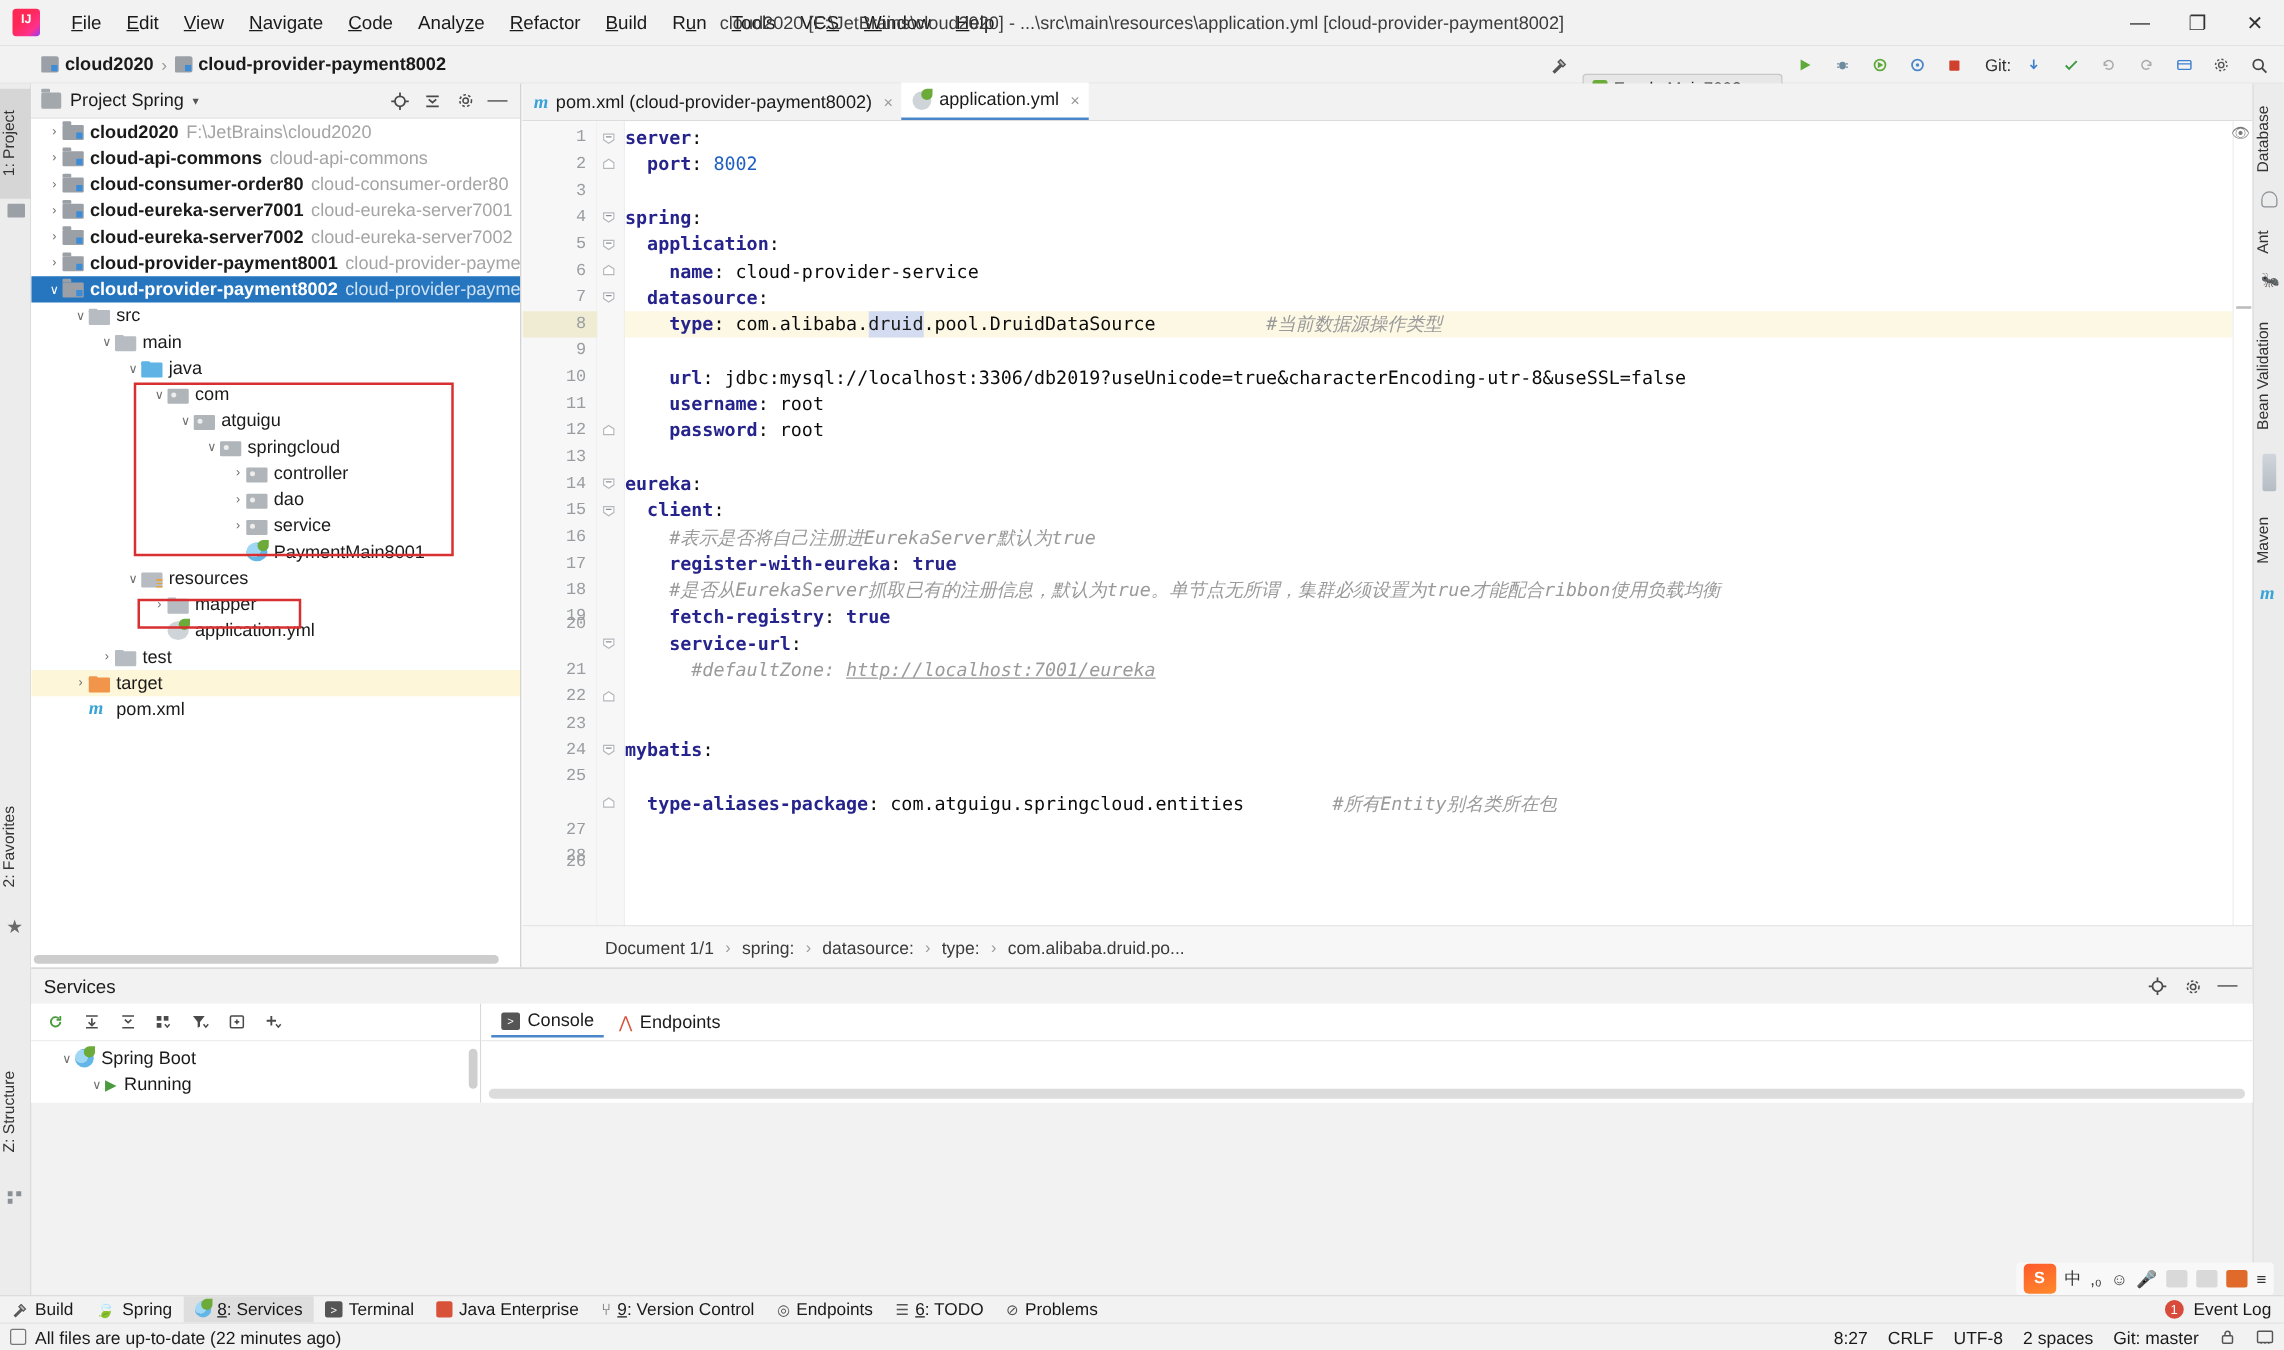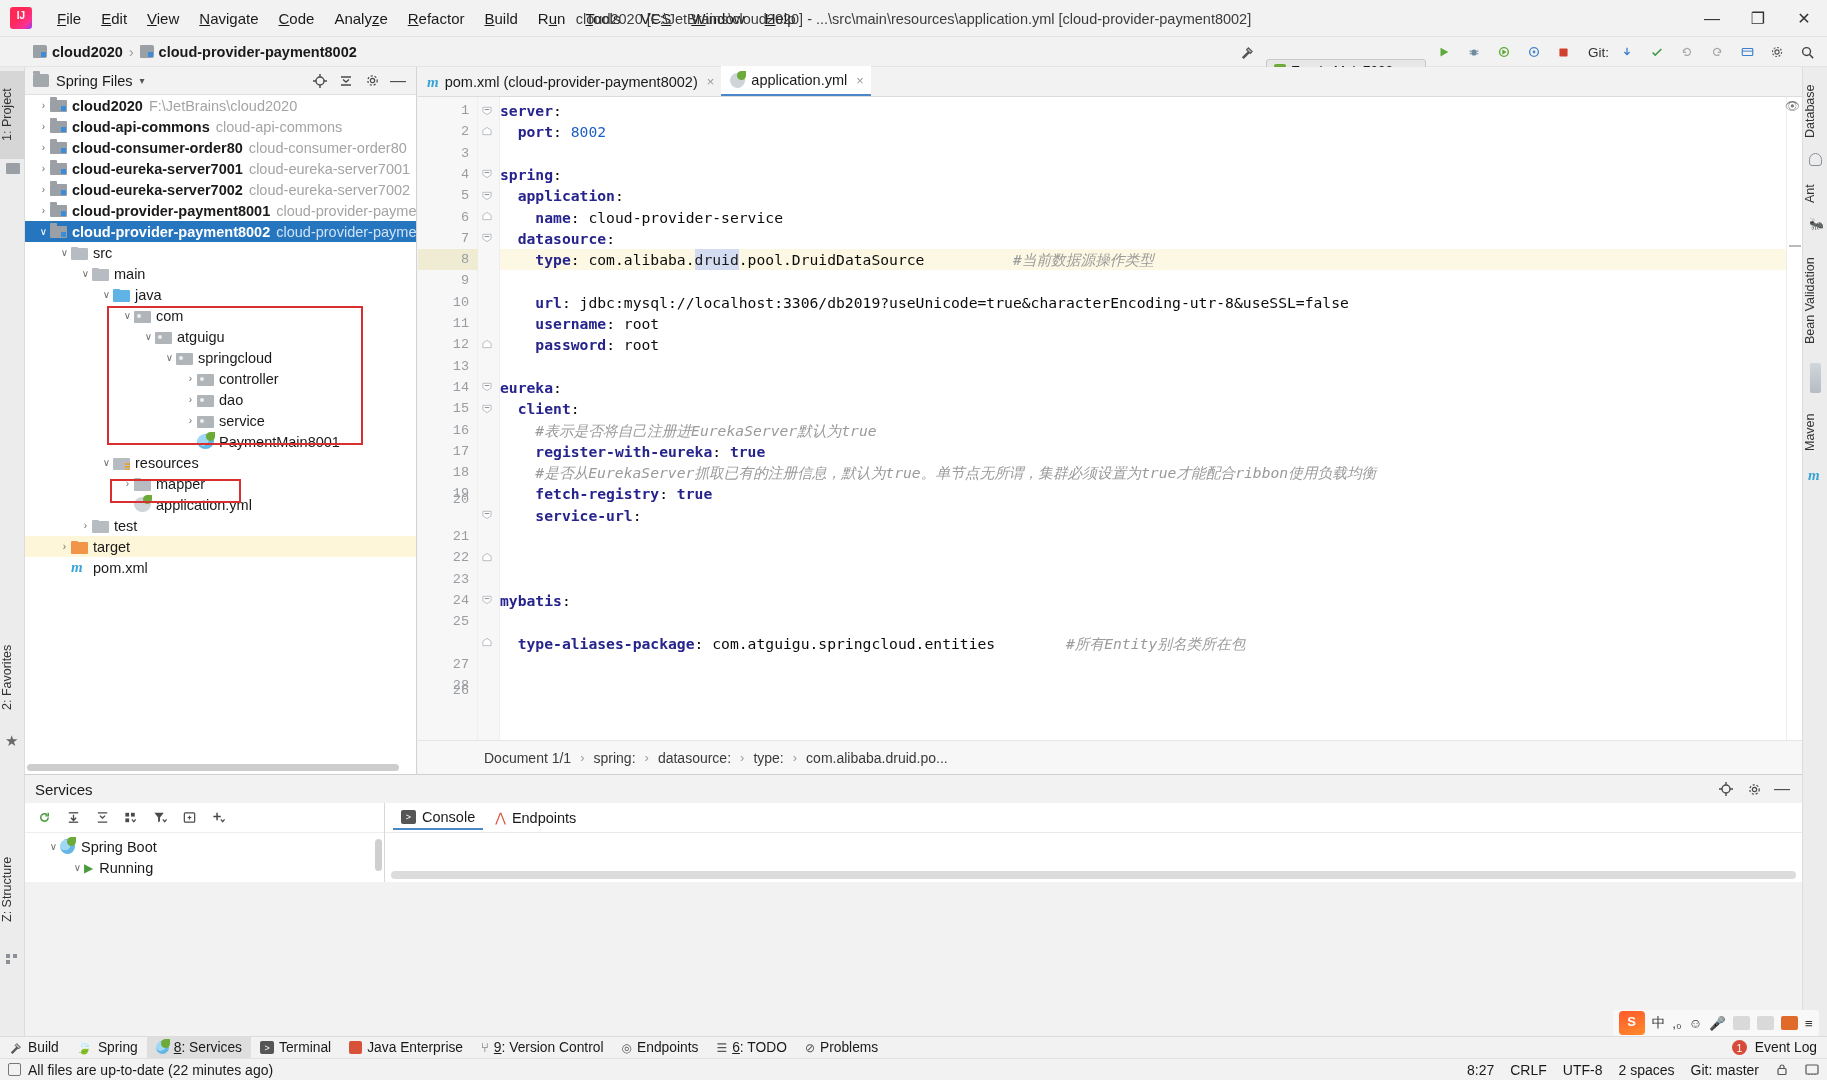--- a/index.html
+++ b/index.html
@@ -328,21 +328,21 @@
           <rect x="0" y="1" width="4" height="4" fill="#8b9097"></rect>
           <rect x="7" y="1" width="4" height="4" fill="#8b9097"></rect>
           <rect x="0" y="7" width="4" height="4" fill="#8b9097"></rect>
         </svg>
     </div>
   </div>
 
   <div class="projpanel">
     <div class="projhdr">
       <span class="folder-ic"></span>
-      <span class="ttl">Spring Files</span>
+      <span class="ttl">Project Spring</span>
       <span class="caret">▾</span>
       <div class="projhdr-actions">
         <div class="tbtn">
             <svg width="16" height="16" viewBox="0 0 16 16">
               <circle cx="8" cy="8" r="4" fill="none" stroke="#4a4a4a" stroke-width="1.4"></circle>
               <path d="M8 1v3M8 12v3M1 8h3M12 8h3" stroke="#4a4a4a" stroke-width="1.4"></path>
             </svg>
           </div>
         <div class="tbtn">
             <svg width="16" height="16" viewBox="0 0 16 16">
@@ -631,20 +631,21 @@
           <div class="cl" style="top: 216px;"><span class="k">    username</span><span class="v">: root</span></div>
           <div class="cl" style="top: 237.3px;"><span class="k">    password</span><span class="v">: root</span></div>
           <div class="cl" style="top: 258.6px;"></div>
           <div class="cl" style="top: 279.9px;"><span class="k">eureka</span><span class="v">:</span></div>
           <div class="cl" style="top: 301.2px;"><span class="k">  client</span><span class="v">:</span></div>
           <div class="cl" style="top: 322.5px;"><span class="cm">    #表示是否将自己注册进EurekaServer默认为true</span></div>
           <div class="cl" style="top: 343.8px;"><span class="k">    register-with-eureka</span><span class="v">: </span><span class="k">true</span></div>
           <div class="cl" style="top: 365.1px;"><span class="cm">    #是否从EurekaServer抓取已有的注册信息，默认为true。单节点无所谓，集群必须设置为true才能配合ribbon使用负载均衡</span></div>
           <div class="cl" style="top: 386.4px;"><span class="k">    fetch-registry</span><span class="v">: </span><span class="k">true</span></div>
           <div class="cl" style="top: 407.7px;"><span class="k">    service-url</span><span class="v">:</span></div>
+          <div class="cl" style="top: 429px;"><span class="cm">      #defaultZone: </span><span class="lnk">http://localhost:7001/eureka</span></div>
           <div class="cl" style="top: 471.6px;"></div>
           <div class="cl" style="top: 492.9px;"><span class="k">mybatis</span><span class="v">:</span></div>
           <div class="cl" style="top: 535.5px;"><span class="k">  type-aliases-package</span><span class="v">: com.atguigu.springcloud.entities</span><span class="v">        </span><span class="cm">#所有Entity别名类所在包</span></div>
           <div class="cl" style="top: 556.8px;"></div>
           <div class="cl" style="top: 578.1px;"></div>
         </div>
     </div>
 
     <div class="rightbar">
       <div style="position:absolute; right:2px; top:2px; font-size:12px; color:#7a7a7a;">👁</div>

